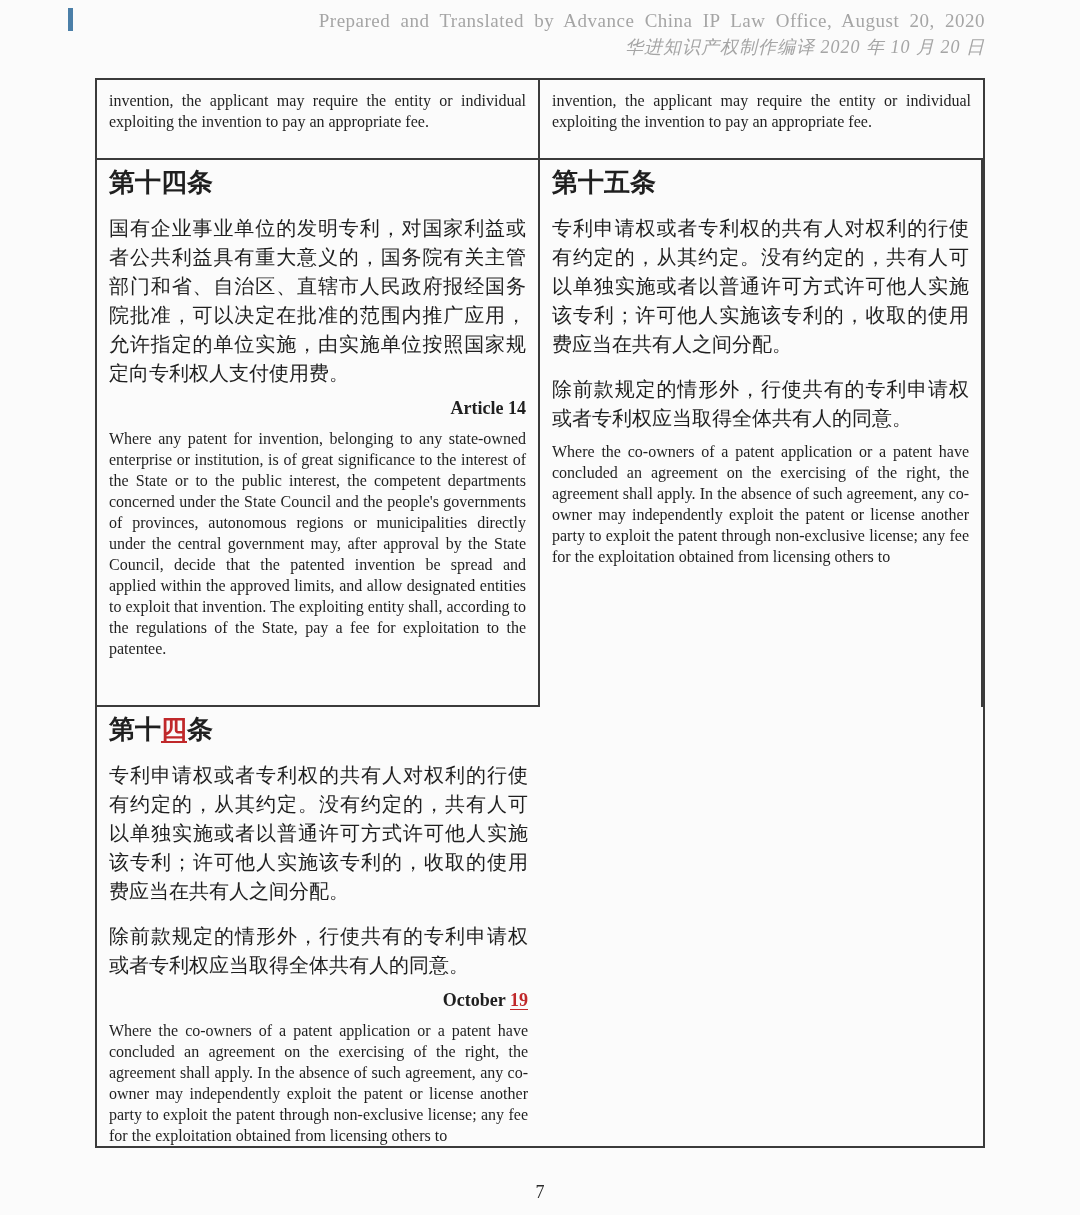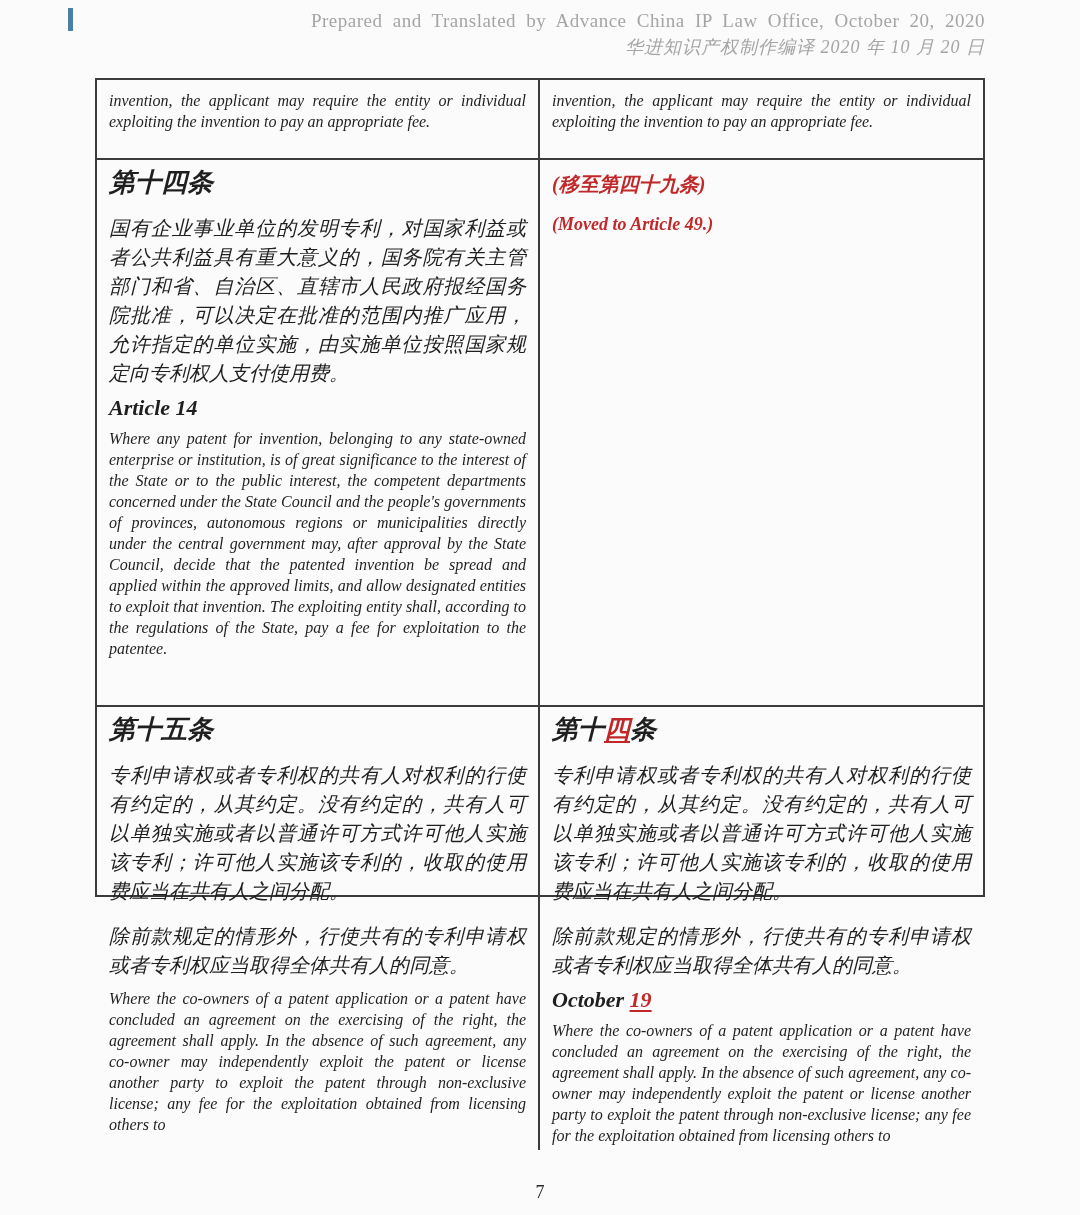--- a/index.html
+++ b/index.html
@@ -16,76 +16,71 @@
     background:#4b7fa8;
   }
   .page-header{
     position:absolute;top:8px;right:95px;text-align:right;
     color:#a5a5a5;line-height:26px;
   }
   .page-header .h-en{font-size:19px;word-spacing:5px;letter-spacing:0.5px;}
   .page-header .h-zh{font-size:18px;letter-spacing:1px;font-style:italic;}
   .doc-table{
     position:absolute;left:95px;top:78px;
-    width:890px;height:819px;
+    width:890px;height:1070px;
     box-sizing:border-box;
     border:2px solid #3b3b3b;
     display:grid;
     grid-template-columns:443px 1fr;
     grid-template-rows:80px 547px 443px;
-    font-style:italic;
   }
   .cell{
     box-sizing:border-box;
     padding:6px 12px 0 12px;
     overflow:hidden;
   }
   .cell.bR{border-right:2px solid #3b3b3b;}
   .cell.bB{border-bottom:2px solid #3b3b3b;}
   .zh-head{font-size:26px;font-weight:700;line-height:30px;margin:2px 0 8px;}
   .zh-p{font-size:20px;line-height:29px;margin:16px 0 8px;text-align:justify;}
-  .en-head{font-size:22px;font-weight:700;line-height:24px;margin:4px 0 8px;}
+  .en-head{font-size:18px;font-weight:700;line-height:24px;margin:4px 0 8px;text-align:right;}
   .en-p{font-size:16px;line-height:21px;margin:0 0 12px;text-align:justify;}
   .red{color:#c0282a;}
   .red-note-zh{font-size:20px;font-weight:700;line-height:28px;margin:4px 0 14px;}
   .red-note-en{font-size:18px;font-weight:700;line-height:24px;margin:0 0 10px;}
   .chg{color:#c0282a;text-decoration:underline;text-underline-offset:3px;}
   .page-number{
     position:absolute;left:0;top:1182px;width:1080px;
     text-align:center;font-size:18px;color:#2a2a2a;
   }
 </style>
 </head>
 <body>
 
 <div class="blue-bar"></div>
 
 <div class="page-header">
-  <div class="h-en">Prepared and Translated by Advance China IP Law Office, October 20, 2020</div>
+  <div class="h-en">Prepared and Translated by Advance China IP Law Office, August 20, 2020</div>
   <div class="h-zh">华进知识产权制作编译 2020 年 10 月 20 日</div>
 </div>
 
 <div class="doc-table">
 
   <div class="cell bR bB">
     <p class="en-p" style="margin-top:4px">invention, the applicant may require the entity or individual exploiting the invention to pay an appropriate fee.</p>
   </div>
   <div class="cell bB">
     <p class="en-p" style="margin-top:4px">invention, the applicant may require the entity or individual exploiting the invention to pay an appropriate fee.</p>
   </div>
 
   <div class="cell bR bB">
     <div class="zh-head">第十四条</div>
     <p class="zh-p">国有企业事业单位的发明专利，对国家利益或者公共利益具有重大意义的，国务院有关主管部门和省、自治区、直辖市人民政府报经国务院批准，可以决定在批准的范围内推广应用，允许指定的单位实施，由实施单位按照国家规定向专利权人支付使用费。</p>
     <div class="en-head">Article 14</div>
     <p class="en-p">Where any patent for invention, belonging to any state-owned enterprise or institution, is of great significance to the interest of the State or to the public interest, the competent departments concerned under the State Council and the people's governments of provinces, autonomous regions or municipalities directly under the central government may, after approval by the State Council, decide that the patented invention be spread and applied within the approved limits, and allow designated entities to exploit that invention. The exploiting entity shall, according to the regulations of the State, pay a fee for exploitation to the patentee.</p>
-  </div>
-  <div class="cell bB">
-    <div class="red red-note-zh">(移至第四十九条)</div>
-    <div class="red red-note-en">(Moved to Article 49.)</div>
   </div>
 
   <div class="cell bR">
     <div class="zh-head">第十五条</div>
     <p class="zh-p">专利申请权或者专利权的共有人对权利的行使有约定的，从其约定。没有约定的，共有人可以单独实施或者以普通许可方式许可他人实施该专利；许可他人实施该专利的，收取的使用费应当在共有人之间分配。</p>
     <p class="zh-p">除前款规定的情形外，行使共有的专利申请权或者专利权应当取得全体共有人的同意。</p>
     <p class="en-p">Where the co-owners of a patent application or a patent have concluded an agreement on the exercising of the right, the agreement shall apply. In the absence of such agreement, any co-owner may independently exploit the patent or license another party to exploit the patent through non-exclusive license; any fee for the exploitation obtained from licensing others to</p>
   </div>
   <div class="cell">
     <div class="zh-head"><span>第十</span><span class="chg">四</span><span>条</span></div>

